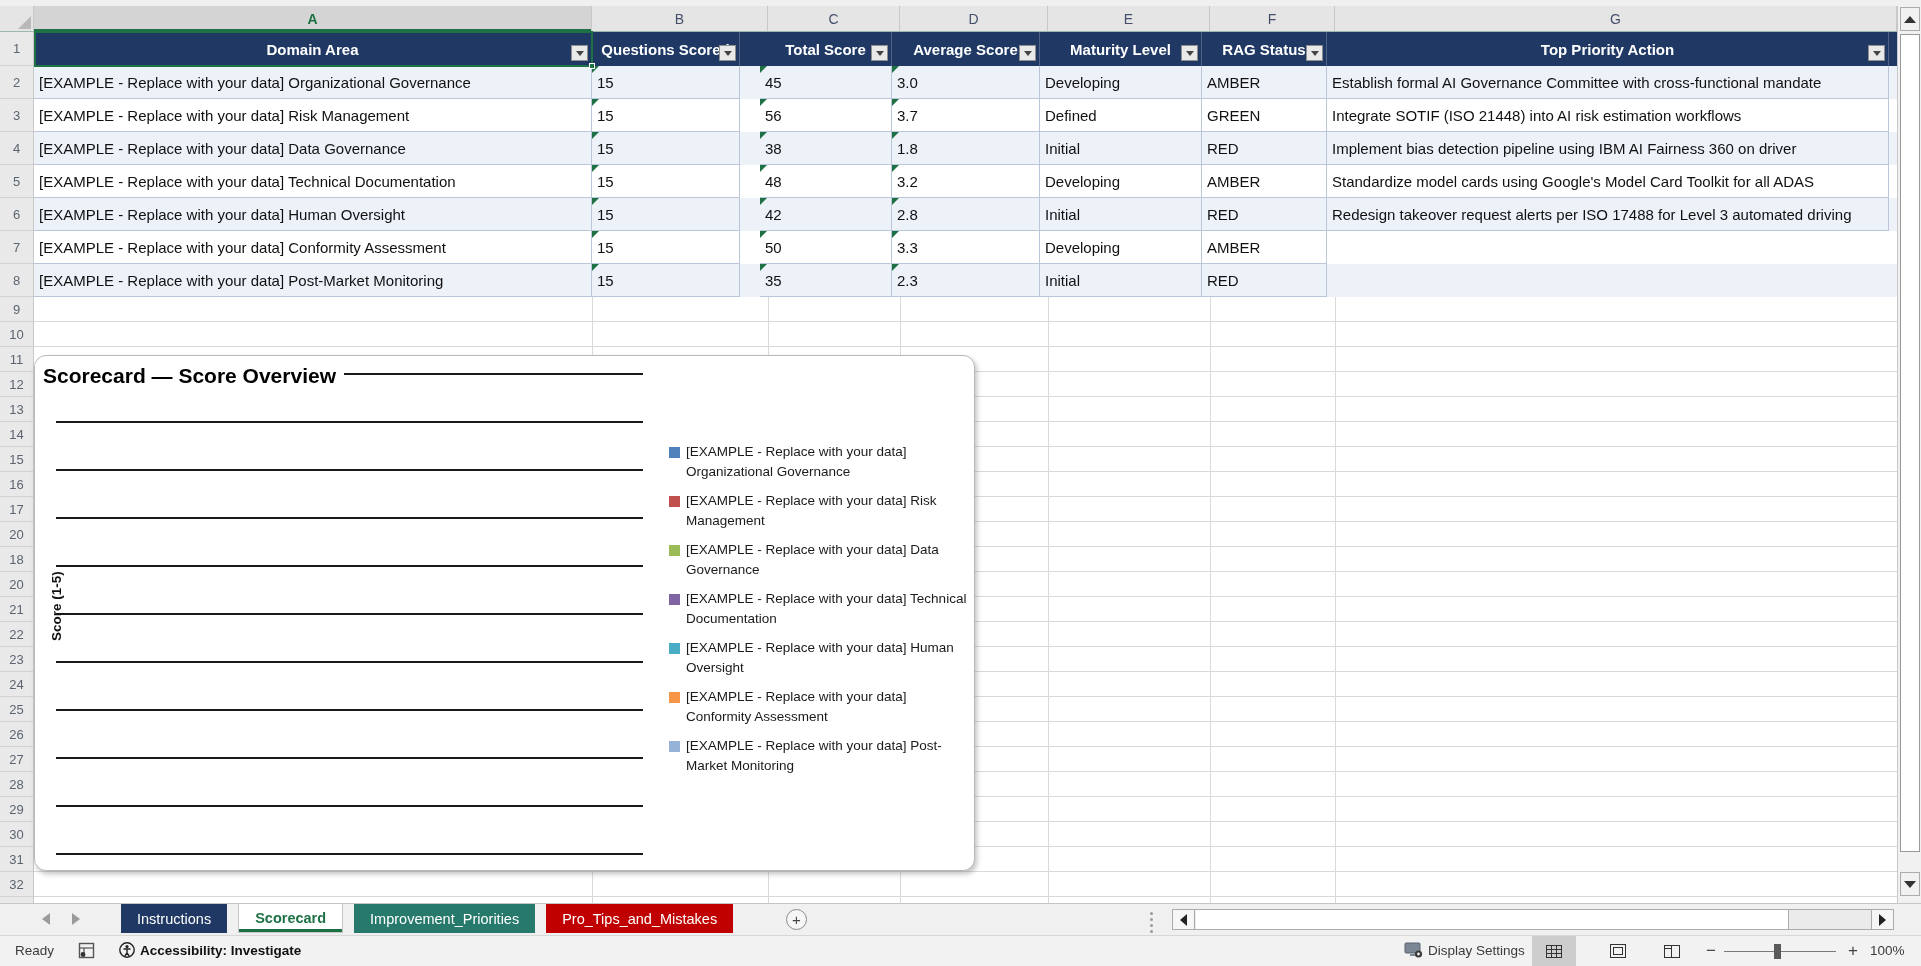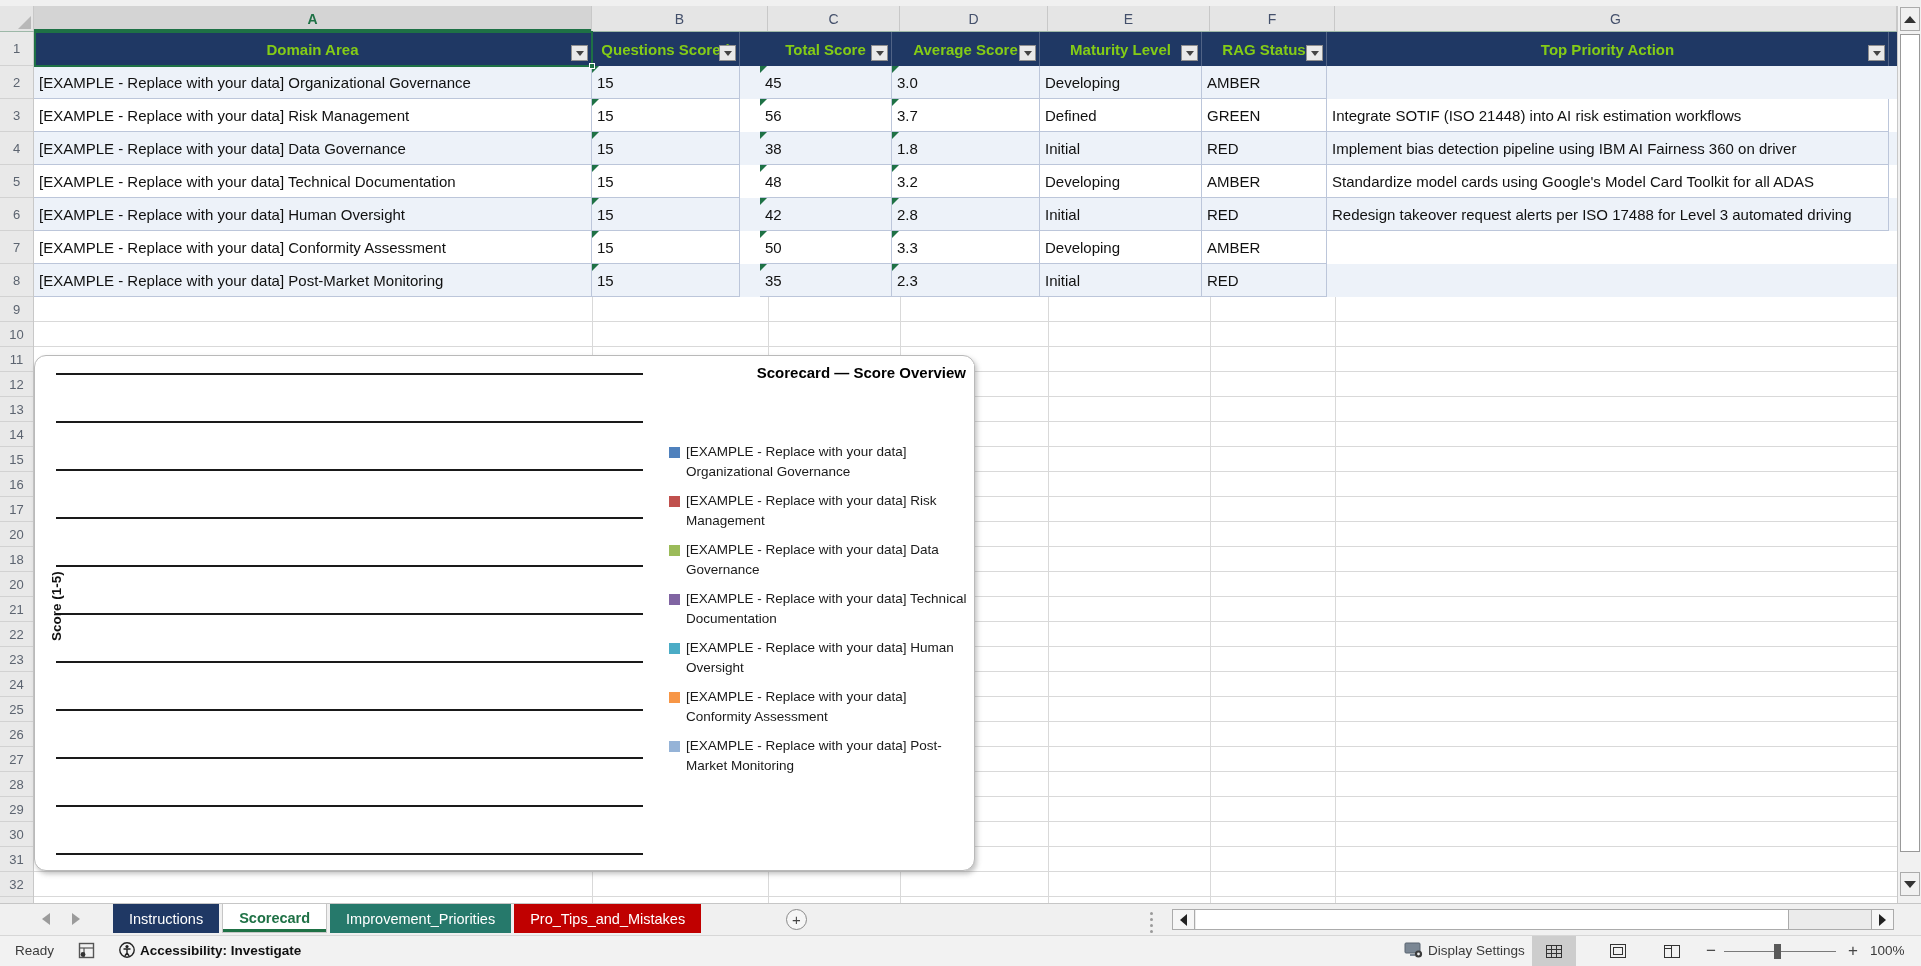--- a/index.html
+++ b/index.html
@@ -20,21 +20,21 @@
   
   .rowhead { position:absolute; left:0; top:32px; width:34px; height:871px; background:#E9E9E9; border-right:1px solid #C8C8C8; overflow:hidden; }
   .rownum { width:100%; display:flex; align-items:center; justify-content:center; font-size:13px; color:#5C6470; border-bottom:1px solid #D2D2D2; }
   .rowhead div:nth-of-type(1) { height:34px; }
   .rowhead div:nth-of-type(n+2):nth-of-type(-n+8) { height:33px; }
   .rowhead div:nth-of-type(n+9) { height:25px; }
 
   
   .sheet { position:absolute; left:34px; top:32px; width:1863px; height:871px; background:#fff; }
   .hrow { display:flex; height:34px; background:#1F3864; }
-  .hcell { position:relative; height:100%; display:flex; align-items:center; justify-content:center; color:#84cc16; font-weight:bold; font-size:15px; border-right:1px solid rgba(255,255,255,.22); }
+  .hcell { position:relative; height:100%; display:flex; align-items:center; justify-content:center; color:#ffffff; font-weight:bold; font-size:15px; border-right:1px solid rgba(255,255,255,.22); }
   .filterbtn { position:absolute; right:3px; bottom:5px; width:17px; height:16px; background:#E9E9E9; border:1px solid #8f8f8f; display:flex; align-items:center; justify-content:center; }
   .filterbtn b { width:0; height:0; border-left:4px solid transparent; border-right:4px solid transparent; border-top:5px solid #444; }
   .drow { display:flex; height:33px; background:#fff; }
   .drow.tint { background:#EDF2F9; }
   .dcell { position:relative; height:100%; display:flex; align-items:center; padding-left:5px; font-size:15px; color:#111; border-right:1px solid #BCC6DA; border-bottom:1px solid #BCC6DA; overflow:hidden; white-space:nowrap; }
   .w-a { width:558px; } .w-b { width:148px; } .w-c { width:132px;margin-left:20px; } .w-d { width:148px; }
   .w-e { width:162px; } .w-f { width:125px; } .w-g { width:562px; }
   .tri { position:absolute; left:0; top:0; width:0; height:0; border-top:7px solid #1E7145; border-right:7px solid transparent; }
 
   
@@ -42,42 +42,42 @@
     background:repeating-linear-gradient(to bottom, transparent 0 24px, #D9D9D9 24px 25px); }
   .vline { position:absolute; top:297px; height:606px; width:1px; background:#D9D9D9; }
 
   
   .sel-a1 { position:absolute; left:34px; top:31px; width:559px; height:36px; border:2px solid #1E7145; pointer-events:none; z-index:3; }
   .sel-handle { position:absolute; left:589px; top:63px; width:6px; height:6px; background:#1E7145; border:1px solid #fff; z-index:4; }
 
   
   .chart { position:absolute; left:34px; top:355px; width:941px; height:516px; background:#fff; border:1px solid #B9B9B9; border-radius:12px; box-shadow:2px 3px 5px rgba(120,120,120,.45); z-index:5; }
   .gline { position:absolute; left:21px; width:587px; height:2px; background:#1a1a1a; }
-  .chart-title { position:absolute; left:0; top:8px; width:100%; text-align:right; font-size:15px; font-weight:bold; color:#000; z-index:2; }
+  .chart-title { position:absolute; left:0; top:8px; width:100%; text-align:left; font-size:21px; font-weight:bold; color:#000; z-index:2; }
   .chart-title span { background:#fff; padding:0 8px; }
   .ylabel { position:absolute; left:14px; top:160px; height:180px; display:flex; align-items:center; justify-content:center; writing-mode:vertical-rl; transform:rotate(180deg); font-size:13.5px; font-weight:bold; color:#111; }
   .legend { position:absolute; left:634px; top:86px; width:304px; }
   .lg-item { position:relative; padding-left:17px; margin-bottom:9px; font-size:13.5px; line-height:20px; color:#1a1a1a; }
   .lg-swatch { position:absolute; left:0; top:5px; width:11px; height:11px; }
 
   
   .vscroll { position:absolute; left:1897px; top:6px; width:24px; height:897px; background:#F1F1F1; border-left:1px solid #C8C8C8; z-index:6; }
   .vs-btn { position:absolute; left:2px; width:20px; height:24px; background:#F1F1F1; border:1px solid #ABABAB; display:flex; align-items:center; justify-content:center; }
   .vs-up { top:1px; } .vs-down { top:866px; }
   .tri-up { width:0; height:0; border-left:6px solid transparent; border-right:6px solid transparent; border-bottom:7px solid #333; }
   .tri-down { width:0; height:0; border-left:6px solid transparent; border-right:6px solid transparent; border-top:7px solid #333; }
   .vs-thumb { position:absolute; left:2px; top:28px; width:20px; height:818px; background:#fff; border:1px solid #999; }
 
   
   .tabbar { position:absolute; left:0; top:903px; width:1921px; height:32px; background:#F0F0F0; border-top:1px solid #C6C6C6; z-index:7; }
   .navarrow { position:absolute; top:9px; width:0; height:0; }
   .nav-left { left:42px; border-top:6px solid transparent; border-bottom:6px solid transparent; border-right:8px solid #9B9B9B; }
   .nav-right { left:72px; border-top:6px solid transparent; border-bottom:6px solid transparent; border-left:8px solid #9B9B9B; }
   .tabs { position:absolute; left:113px; top:0; height:29px; display:flex; gap:3px; }
-  .tab { height:100%; display:flex; align-items:center; padding:0 16px; font-size:14.5px; cursor:default; }
+  .tab { height:100%; display:flex; align-items:center; padding:0 16px; font-size:14.5px; cursor:default;margin-left:8px; }
   .tab.active { background:#fff !important; font-weight:bold; border:1px solid #C6C6C6; border-top:none; box-shadow:inset 0 -3px 0 #1E7145; }
   .addsheet { position:absolute; left:786px; top:5px; width:21px; height:21px; border:1px solid #8A8A8A; border-radius:50%; display:flex; align-items:center; justify-content:center; font-size:15px; color:#444; background:#F6F6F6; }
   .dots { position:absolute; left:1150px; top:8px; display:flex; gap:3px; }
   .dots div { display:flex; flex-direction:column; gap:3px; }
   .dots i { width:3px; height:3px; border-radius:50%; background:#9A9A9A; }
   .hscroll { position:absolute; left:1172px; top:5px; width:722px; height:21px; background:#EBEBEB; border:1px solid #ABABAB; }
   .hs-btn { position:absolute; top:0; width:22px; height:19px; background:#F6F6F6; display:flex; align-items:center; justify-content:center; }
   .hs-left { left:0; border-right:1px solid #ABABAB; }
   .hs-right { right:0; border-left:1px solid #ABABAB; }
   .tri-left { width:0; height:0; border-top:6px solid transparent; border-bottom:6px solid transparent; border-right:7px solid #222; }
@@ -245,20 +245,21 @@
           <div class="dcell w-c">
             <i class="tri"></i>
             <span>45</span>
           </div>
           <div class="dcell w-d">
             <i class="tri"></i>
             <span>3.0</span>
           </div>
           <div class="dcell w-e">Developing</div>
           <div class="dcell w-f">AMBER</div>
+          <div class="dcell w-g">Establish formal AI Governance Committee with cross-functional mandate</div>
         </div>
 
         <div class="drow">
           <div class="dcell w-a">[EXAMPLE - Replace with your data] Risk Management</div>
           <div class="dcell w-b">
             <i class="tri"></i>
             <span>15</span>
           </div>
           <div class="dcell w-c">
             <i class="tri"></i>

